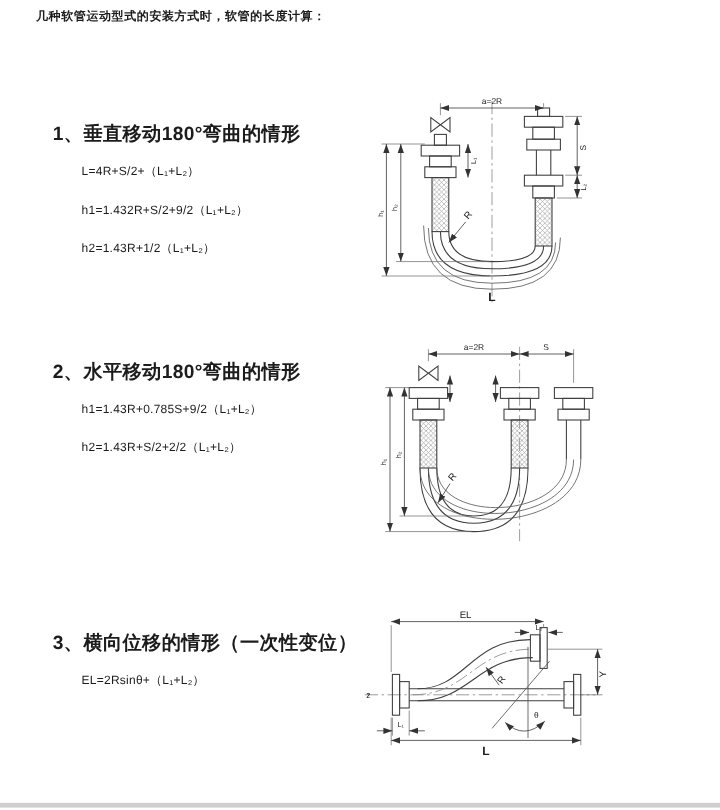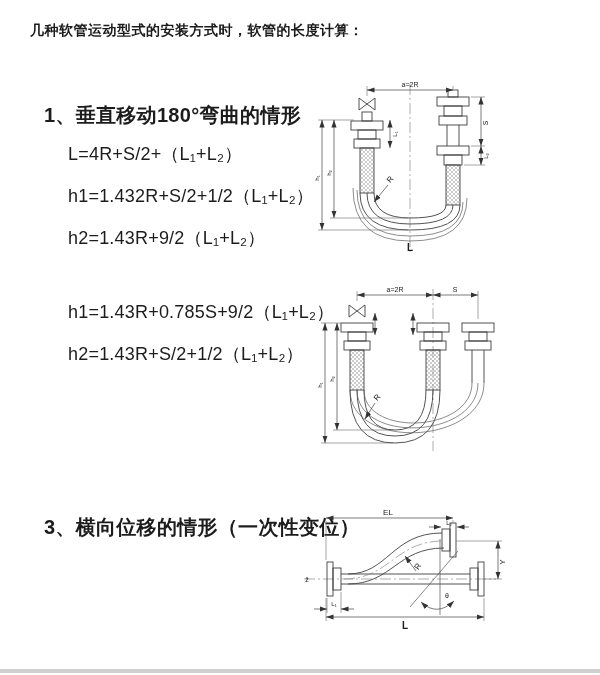--- a/index.html
+++ b/index.html
@@ -1,24 +1,24 @@
 <!DOCTYPE html>
 <html><head>
 <meta charset="utf-8">
 <style>
   *{margin:0;padding:0;box-sizing:border-box}
   html,body{width:600px;height:675px}
   body{background:#ffffff;font-family:"Liberation Sans",sans-serif;color:#1c1c1c;position:relative;overflow:hidden}
-  .title{position:absolute;left:30px;top:22px;font-size:14px;font-weight:700;letter-spacing:.5px}
+  .title{position:absolute;left:30px;top:7px;font-size:10px;font-weight:700;letter-spacing:.5px}
   .sec{position:absolute;left:44px}
-  .sec h2{font-size:20px;font-weight:700;margin:0 0 13px 0;letter-spacing:.3px}
-  .formula{font-size:18px;margin:0 0 18px 24px;letter-spacing:.2px;white-space:nowrap}
+  .sec h2{font-size:16px;font-weight:700;margin:0 0 13px 0;letter-spacing:.3px}
+  .formula{font-size:10px;margin:0 0 18px 24px;letter-spacing:.2px;white-space:nowrap}
   #sec1{top:102px}
   #sec2{top:300px}
-  #sec3{top:514px}
+  #sec3{top:526px}
   svg.diagram{position:absolute}
   #d1{left:310px;top:78px}
   #d2{left:315px;top:283px}
   #d3{left:300px;top:505px}
   .draw{stroke:#3f3f3f;stroke-width:.9;fill:none}
   .dim{stroke:#444;stroke-width:.7;fill:none}
   .ext{stroke:#6a6a6a;stroke-width:.6;fill:none}
   .cl{stroke:#8a8a8a;stroke-width:.7;stroke-dasharray:11 3 2 3;fill:none}
   .alt{stroke:#5a5a5a;stroke-width:.7;fill:none}
   .thin{stroke:#555;stroke-width:.7;fill:none}
@@ -29,31 +29,33 @@
   .page-edge{position:absolute;left:0;right:0;bottom:2px;height:4px;background:#cfcfcf}
 </style>
 </head>
 <body>
 
 <h1 class="title">几种软管运动型式的安装方式时，软管的长度计算：</h1>
 
 <section class="sec" id="sec1">
   <h2>1、垂直移动180°弯曲的情形</h2>
   <p class="formula">L=4R+S/2+（L₁+L₂）</p>
-  <p class="formula">h1=1.432R+S/2+1/2（L₁+L₂）</p>
-  <p class="formula">h2=1.43R+9/2（L₁+L₂）</p>
+  <p class="formula">h1=1.432R+S/2+9/2（L₁+L₂）</p>
+  <p class="formula">h2=1.43R+1/2（L₁+L₂）</p>
 </section>
 
 <section class="sec" id="sec2">
+  <h2>2、水平移动180°弯曲的情形</h2>
   <p class="formula">h1=1.43R+0.785S+9/2（L₁+L₂）</p>
-  <p class="formula">h2=1.43R+S/2+1/2（L₁+L₂）</p>
+  <p class="formula">h2=1.43R+S/2+2/2（L₁+L₂）</p>
 </section>
 
 <section class="sec" id="sec3">
   <h2>3、横向位移的情形（一次性变位）</h2>
+  <p class="formula">EL=2Rsinθ+（L₁+L₂）</p>
 </section>
 
 <svg class="diagram" id="d1" width="270" height="185" viewBox="0 0 270 185">
   <defs>
     <marker id="ar1" markerWidth="9" markerHeight="8" refX="7.5" refY="3" orient="auto-start-reverse" markerUnits="userSpaceOnUse">
       <path d="M0,0.4 L7.5,3 L0,5.6 Z" fill="#333"></path>
     </marker>
     <pattern id="br1" width="4" height="4" patternUnits="userSpaceOnUse">
       <path d="M0,4 L4,0 M0,0 L4,4" stroke="#999" stroke-width="0.5" fill="none"></path>
     </pattern>

